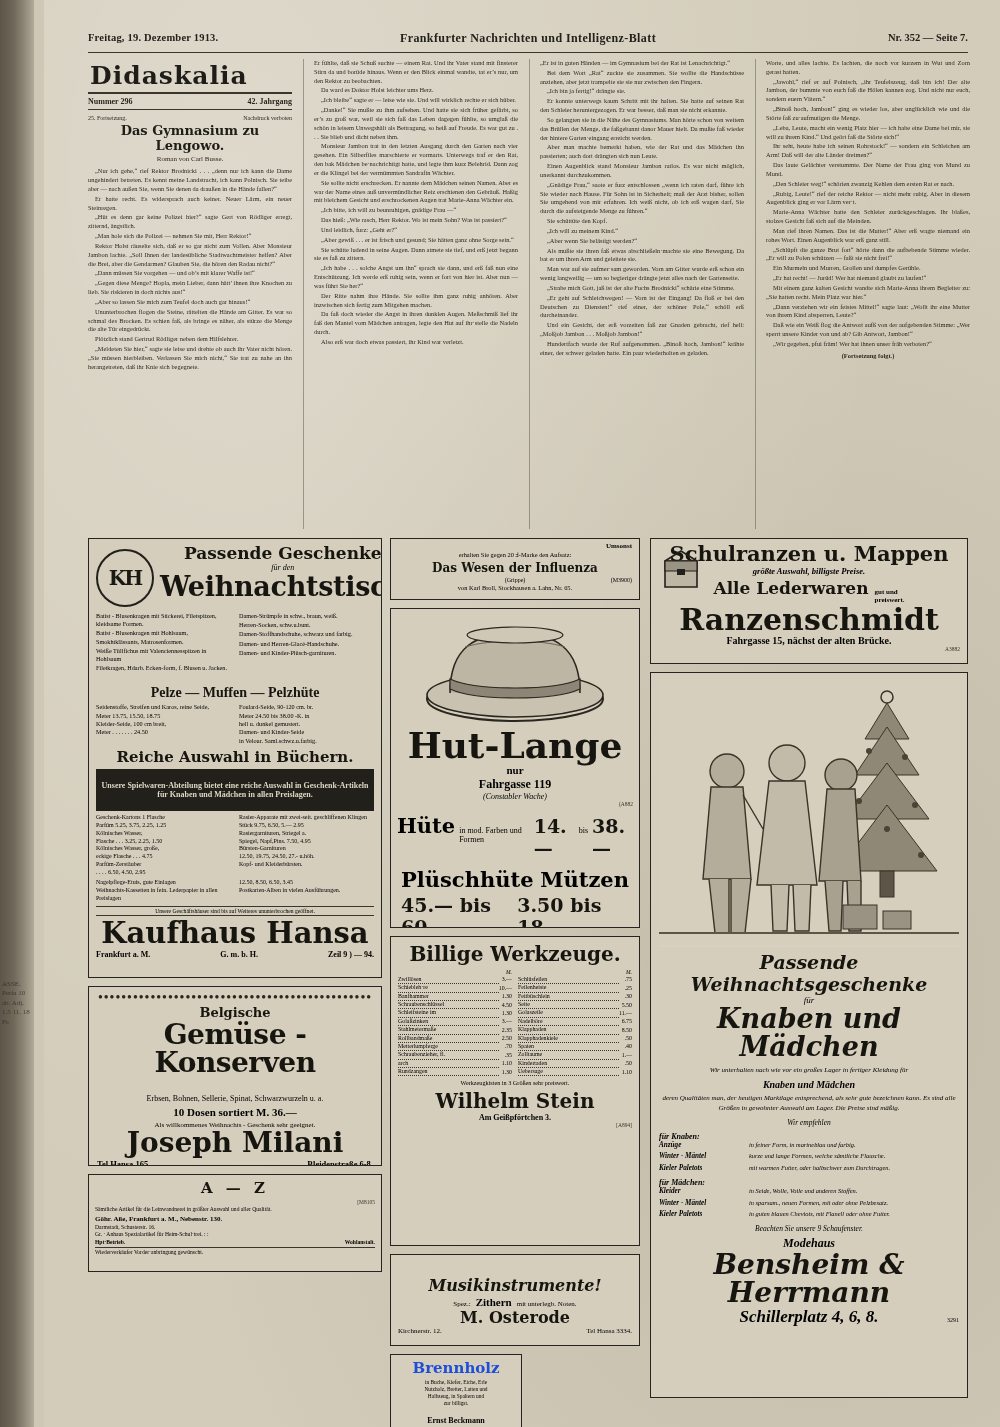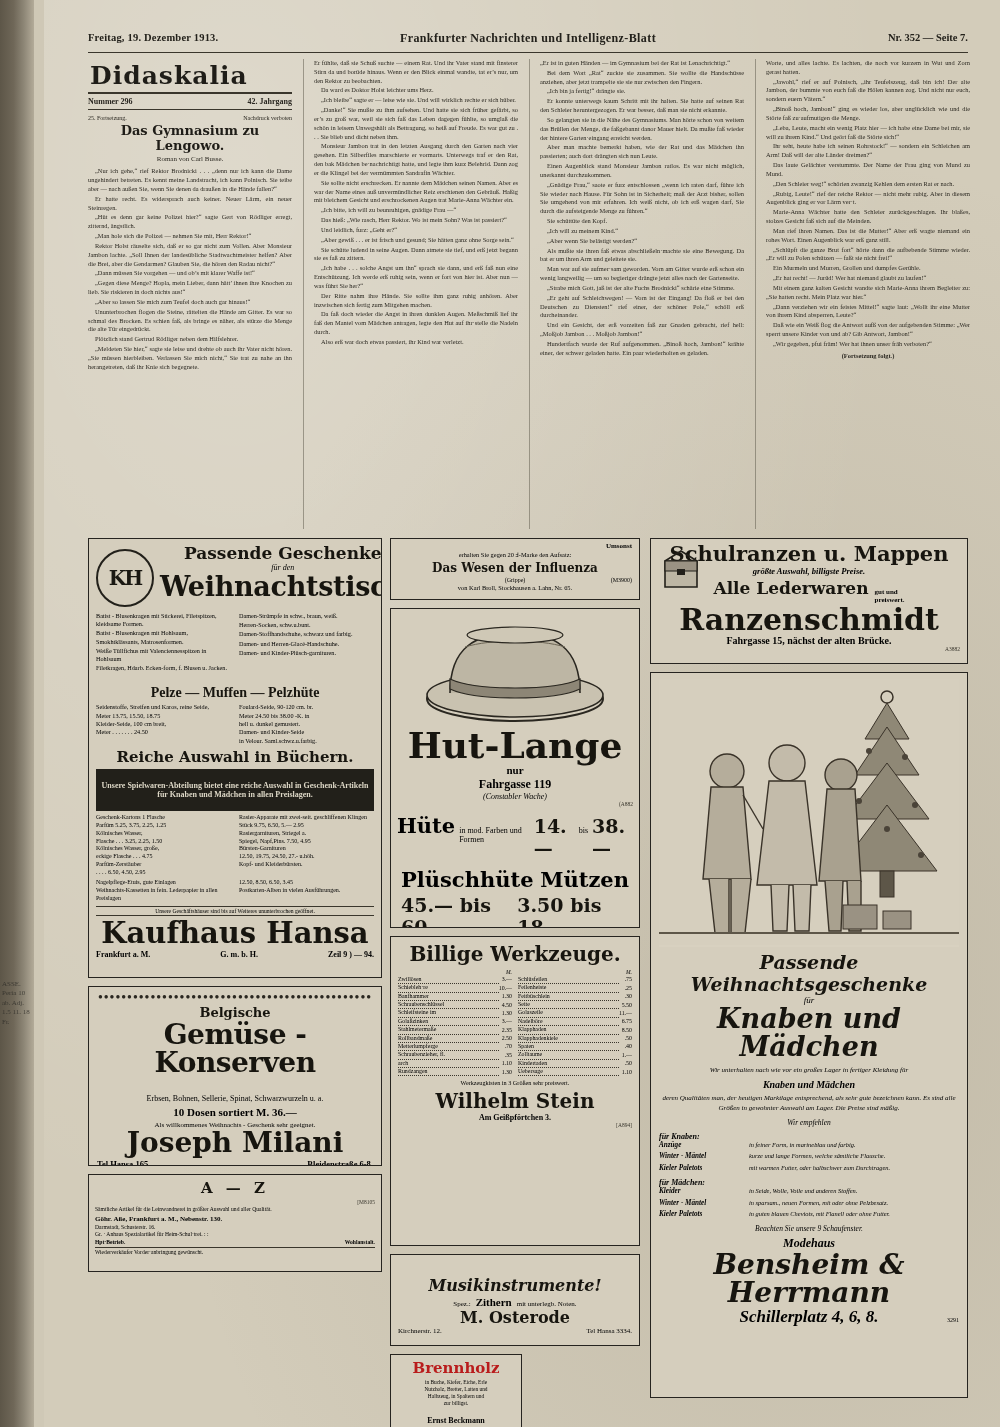--- a/index.html
+++ b/index.html
@@ -130,21 +130,21 @@
   .stein{font-family:"DejaVu Serif",serif;font-weight:bold;font-size:20px;text-align:center;color:#17150f;margin-top:3px;}
   .stein-sub{text-align:center;font-size:8px;font-weight:bold;}
 
   
   #ad-musik{left:302px;top:716px;width:250px;height:92px;padding:21px 7px;text-align:center;}
   .musik-t{font-family:"DejaVu Serif",serif;font-weight:bold;font-style:italic;font-size:16px;color:#17150f;}
   .oster{font-family:"DejaVu Serif",serif;font-weight:bold;font-size:16px;color:#17150f;}
 
   
   #ad-brenn{left:302px;top:816px;width:132px;height:104px;padding:4px 5px;text-align:center;font-size:5.4px;line-height:1.3;}
-  .brenn-t{font-family:"DejaVu Serif",serif;font-weight:bold;font-size:15px;color:#b91c1c;}
+  .brenn-t{font-family:"DejaVu Serif",serif;font-weight:bold;font-size:15px;color:#1d4ed8;}
 
   
   #ad-ranzen{left:562px;top:0;width:318px;height:126px;padding:4px 7px;}
   .schulr{font-family:"DejaVu Serif",serif;font-weight:bold;font-size:21px;color:#17150f;text-align:center;line-height:1;}
   .ranz-sub{text-align:center;font-size:8.5px;font-weight:bold;font-style:italic;margin:2px 0;}
   .leder{font-family:"DejaVu Serif",serif;font-weight:bold;font-size:17px;text-align:center;color:#17150f;}
   .ranzname{font-family:"DejaVu Serif",serif;font-weight:bold;font-size:30px;text-align:center;color:#17150f;line-height:1;margin-top:1px;}
   .ranz-addr{text-align:center;font-size:10px;font-weight:bold;}
   .bagicon{position:absolute;left:8px;top:6px;}
 

